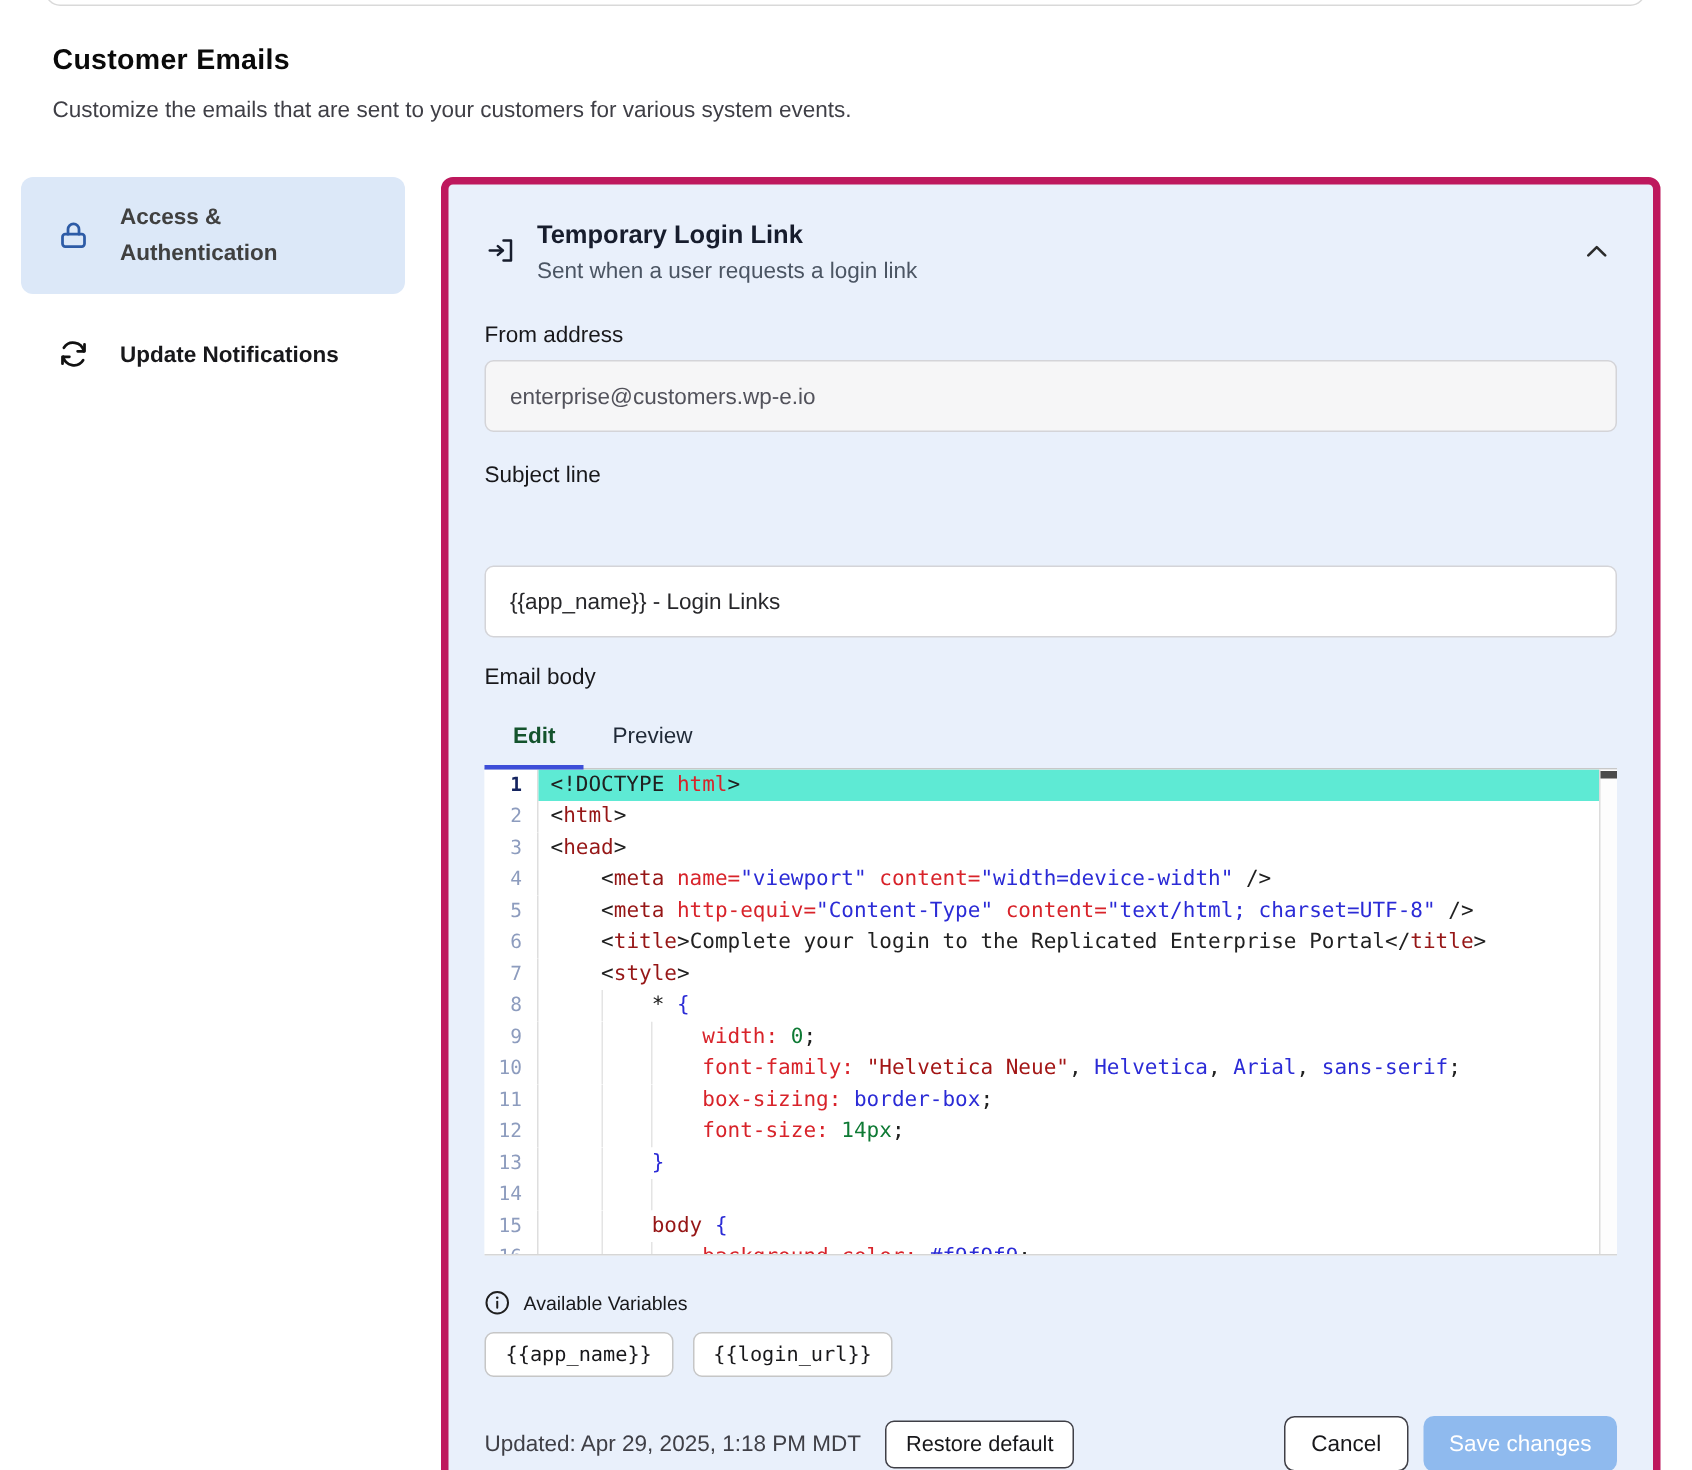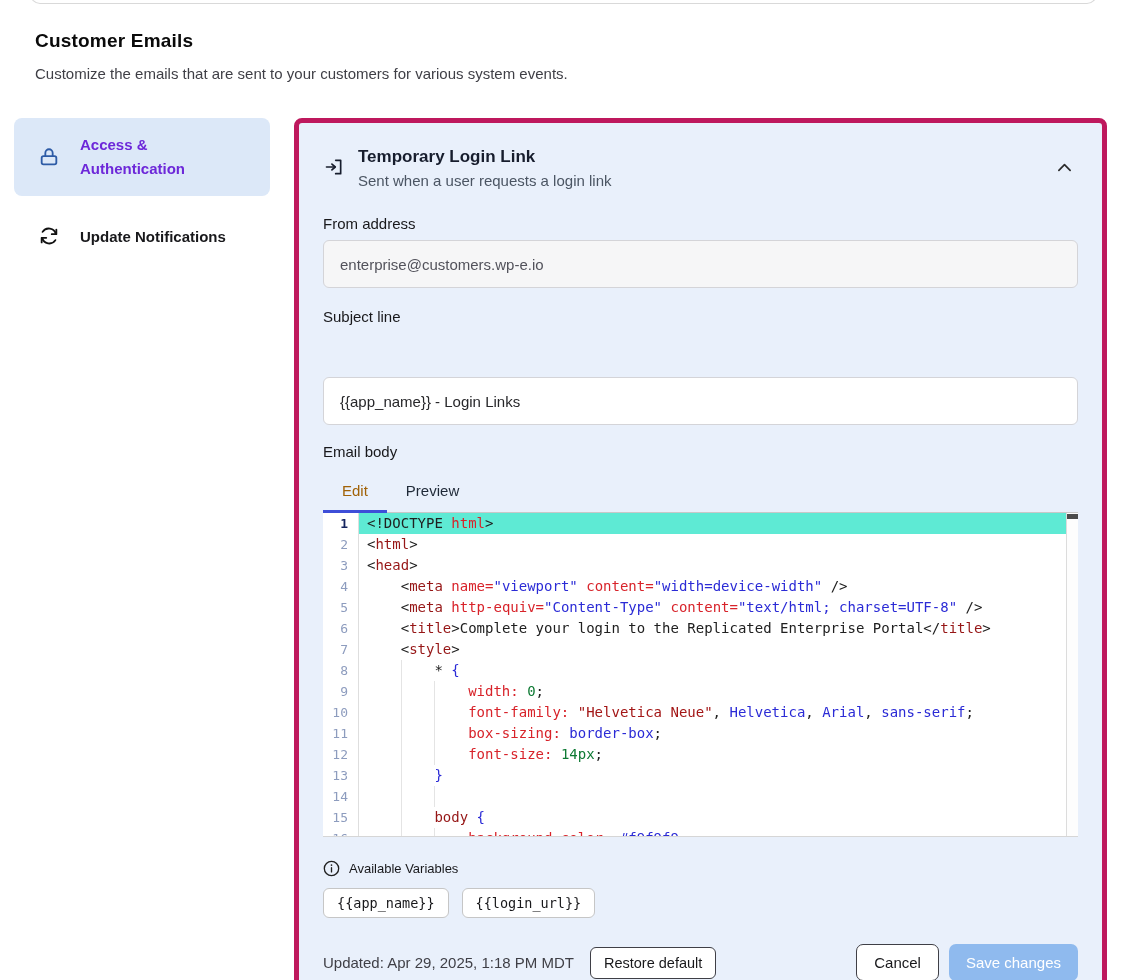--- a/index.html
+++ b/index.html
@@ -14,21 +14,21 @@
   .page-title { font-size:19px; font-weight:700; color:#0a0a0a; letter-spacing:.2px; }
   .page-subtitle { margin-top:13px; font-size:15px; color:#3f3f46; }
 
   .layout { display:flex; align-items:flex-start; gap:24px; margin:36px 21px 0 14px; }
 
   
   .sidebar { width:256px; flex:0 0 256px; }
   .side-item { display:flex; align-items:center; padding:0 14px 0 24px; border-radius:8px; cursor:pointer; }
   .side-item .s-icon { width:22px; height:22px; margin-right:20px; flex:0 0 22px; display:flex; align-items:center; }
   .side-item-1 { height:78px; background:#dce8f8; }
-  .side-item-1 .s-label { color:#6d28d9; font-weight:600; font-size:15px; line-height:24px; max-width:150px; }
+  .side-item-1 .s-label { color:#404040; font-weight:600; font-size:15px; line-height:24px; max-width:150px; }
   .side-item-2 { height:40px; margin-top:20px; background:transparent; }
   .side-item-2 .s-label { color:#18181b; font-weight:600; font-size:15px; }
 
   
   .panel { flex:1; background:#e9f0fb; border:5px solid #be185d; border-radius:8px;
     padding:24px 24px 21px 24px; min-height:847px; }
 
   .panel-header { display:flex; align-items:flex-start; }
   .panel-header .p-icon { width:20px; height:20px; margin:10px 14px 0 1px; flex:0 0 20px; }
   .panel-titles { flex:1; }
@@ -40,21 +40,21 @@
   .mt-28 { margin-top:26px; } .mt-20 { margin-top:20px; } .mt-18 { margin-top:18px; }
 
   .text-input { width:100%; height:48px; border:1px solid #d4d4d8; border-radius:6px;
     padding:0 16px; font-size:15px; font-family:"Liberation Sans", sans-serif; outline:none; }
   .input-from { background:#f6f6f7; color:#52525b; }
   .input-subject { background:#ffffff; color:#27272a;margin-top:44px; }
 
   
   .tabs { display:flex; margin-top:10px; }
   .tab { font-size:15px; padding:12px 19px 13px 19px; cursor:pointer; position:relative; color:#1f2937; }
-  .tab.active { color:#a16207; font-weight:400; }
+  .tab.active { color:#14532d; font-weight:700; }
   .tab.active::after { content:""; position:absolute; left:0; right:0; bottom:-1px; height:3px; background:#3d4ed8; z-index:2; }
 
   
   .editor { position:relative; height:325px; background:#ffffff; border-top:1px solid #c8c8c8;
     border-bottom:1px solid #d6d6d6; overflow:hidden;
     font-family:"DejaVu Sans Mono", monospace; font-size:14px; cursor:text; }
   .code-lines { margin-right:12px; }
   .crow { display:flex; height:21px; line-height:21px; }
   .gut { flex:0 0 36px; width:36px; text-align:right; padding-right:10px; color:#8d9cbe;
     font-size:13px; border-right:1px solid #dedede; background:#fff; }

